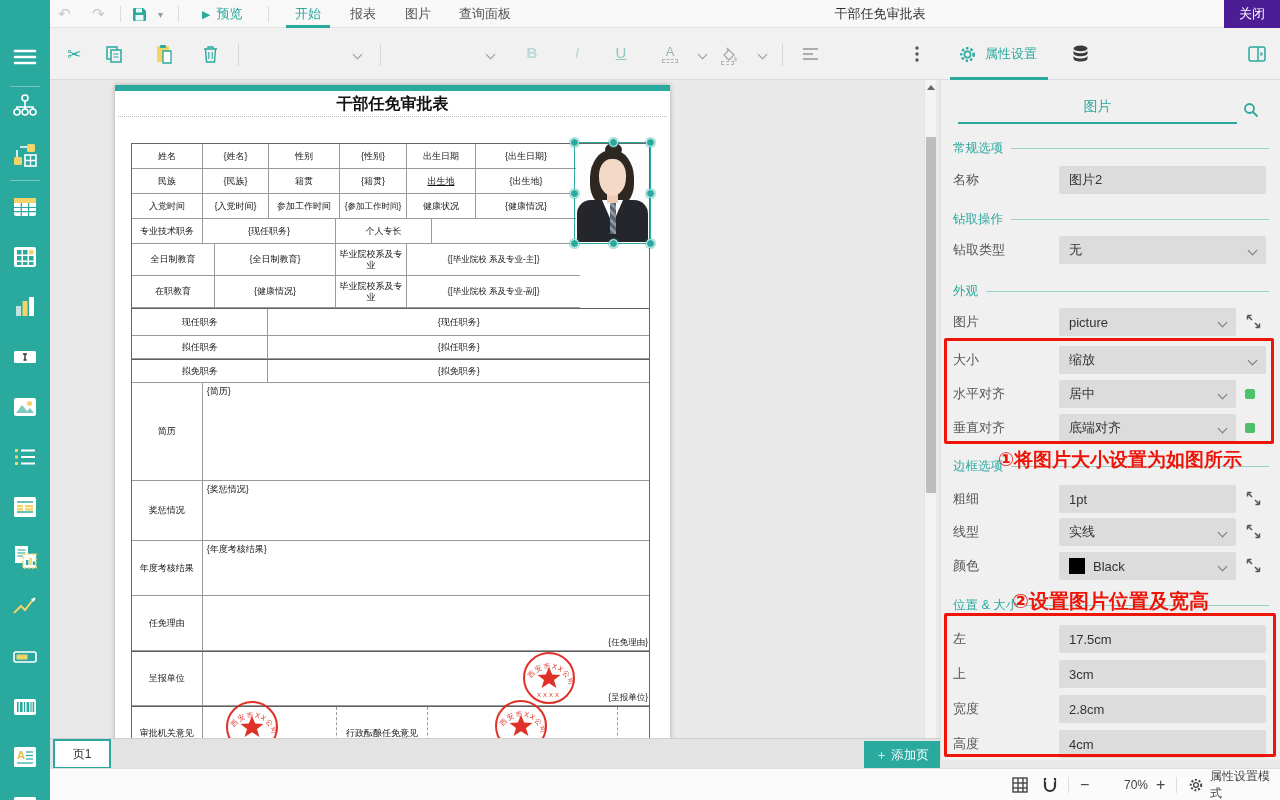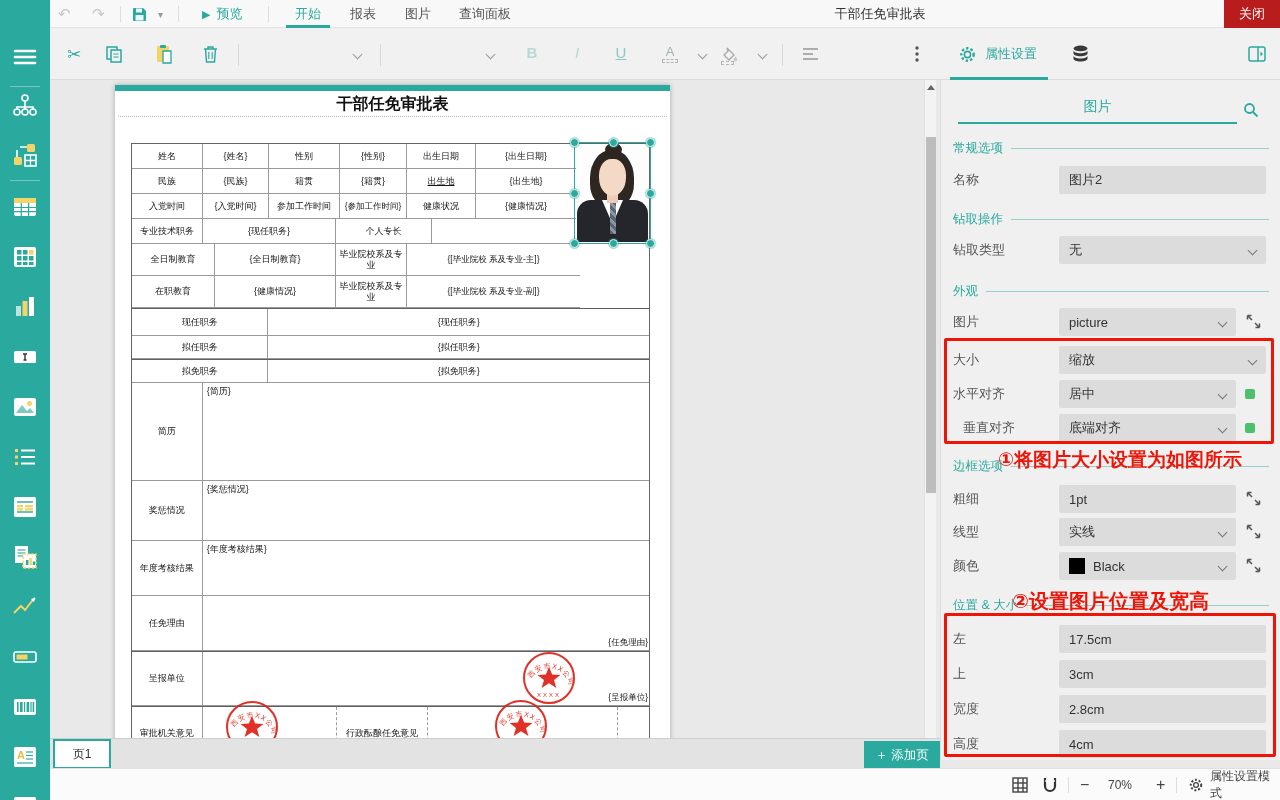--- a/index.html
+++ b/index.html
@@ -12,21 +12,21 @@
   .sb-slot{position:absolute;left:12px;width:26px;height:26px;display:flex;align-items:center;justify-content:center;}
   .sb-div{position:absolute;left:10px;width:30px;height:1px;background:rgba(255,255,255,.35);}
 
   
   #topbar{left:50px;top:0;width:1230px;height:28px;background:#f8f8f8;border-bottom:1px solid #e3e3e3;z-index:30;}
   .tb-item{position:absolute;top:0;height:28px;display:flex;align-items:center;font-size:13px;color:#555;}
   .tb-tab{cursor:pointer;}
   .tb-tab.active{color:#2aa99e;}
   .tab-underline{position:absolute;top:25px;height:3px;background:#2aa99e;}
   .tb-sep{position:absolute;top:6px;width:1px;height:16px;background:#ddd;}
-  #close-btn{position:absolute;right:0;top:0;width:56px;height:28px;background:#b91c1c;color:#fff;font-size:13px;display:flex;align-items:center;justify-content:center;cursor:pointer;}
+  #close-btn{position:absolute;right:0;top:0;width:56px;height:28px;background:#4c1d95;color:#fff;font-size:13px;display:flex;align-items:center;justify-content:center;cursor:pointer;}
 
   
   #toolbar{left:50px;top:28px;width:1230px;height:52px;background:#f1f1f1;border-bottom:1px solid #dcdcdc;z-index:30;}
   .tl-ico{position:absolute;top:14px;width:24px;height:24px;display:flex;align-items:center;justify-content:center;color:#2aa99e;}
   .tl-sep{position:absolute;top:16px;width:1px;height:22px;background:#d7d7d7;}
   .chev{display:inline-block;width:7px;height:7px;border-right:1.6px solid #777;border-bottom:1.6px solid #777;transform:rotate(45deg);}
   .chev.lite{border-color:#999;}
   .biu{position:absolute;top:16px;font-size:15px;color:#b7d8d4;width:20px;text-align:center;}
   #props-underline{position:absolute;left:900px;top:49px;width:98px;height:3px;background:#2aa99e;}
 
@@ -585,21 +585,21 @@
       <svg width="16" height="17" viewBox="0 0 16 17" fill="none" stroke="#333" stroke-width="2.2">
           <path d="M3 1v8a5 5 0 0 0 10 0V1"></path>
           <line x1="3" y1="4" x2="6" y2="4" stroke="#fbfbfb" stroke-width="1.4"></line>
           <line x1="10" y1="4" x2="13" y2="4" stroke="#fbfbfb" stroke-width="1.4"></line>
         </svg>
     </div>
     <div class="st-sep" style="left:1018px;"></div>
     <div class="st-item" style="left:1030px;font-size:16px;">
         <span>−</span>
       </div>
-    <div class="st-item" style="left:1058px;width:40px;justify-content:flex-start;">
+    <div class="st-item" style="left:1058px;width:40px;justify-content:flex-end;">
         <span>70%</span>
       </div>
     <div class="st-item" style="left:1106px;font-size:16px;">
         <span>+</span>
       </div>
     <div class="st-sep" style="left:1126px;"></div>
     <div class="st-item" style="left:1138px;">
       <svg width="16" height="16" viewBox="0 0 16 16" fill="none" stroke="#444">
           <circle cx="8" cy="8" r="5.2" stroke-width="2" stroke-dasharray="2 1.8"></circle>
           <circle cx="8" cy="8" r="2.4" stroke-width="1.3"></circle>
@@ -660,21 +660,21 @@
         <span class="chev"></span>
       </div>
 
     <div class="prow-label" style="top:300px;">水平对齐</div>
     <div class="pinput" style="top:300px;width:177px;">
         <span>居中</span>
         <span class="chev"></span>
       </div>
     <div class="gsq" style="left:304px;top:309px;"></div>
 
-    <div class="prow-label" style="top:334px;margin-left:10px;">垂直对齐</div>
+    <div class="prow-label" style="top:334px;">垂直对齐</div>
     <div class="pinput" style="top:334px;width:177px;">
         <span>底端对齐</span>
         <span class="chev"></span>
       </div>
     <div class="gsq" style="left:304px;top:343px;"></div>
 
     <div class="sec" style="top:378px;">
         <span>边框选项</span>
         <i></i>
       </div>

